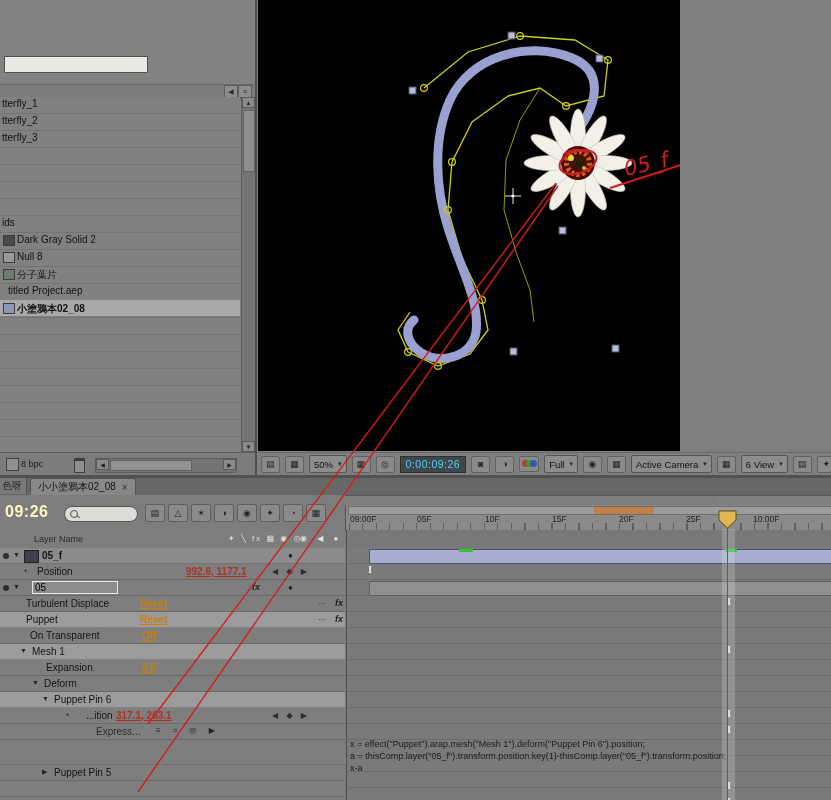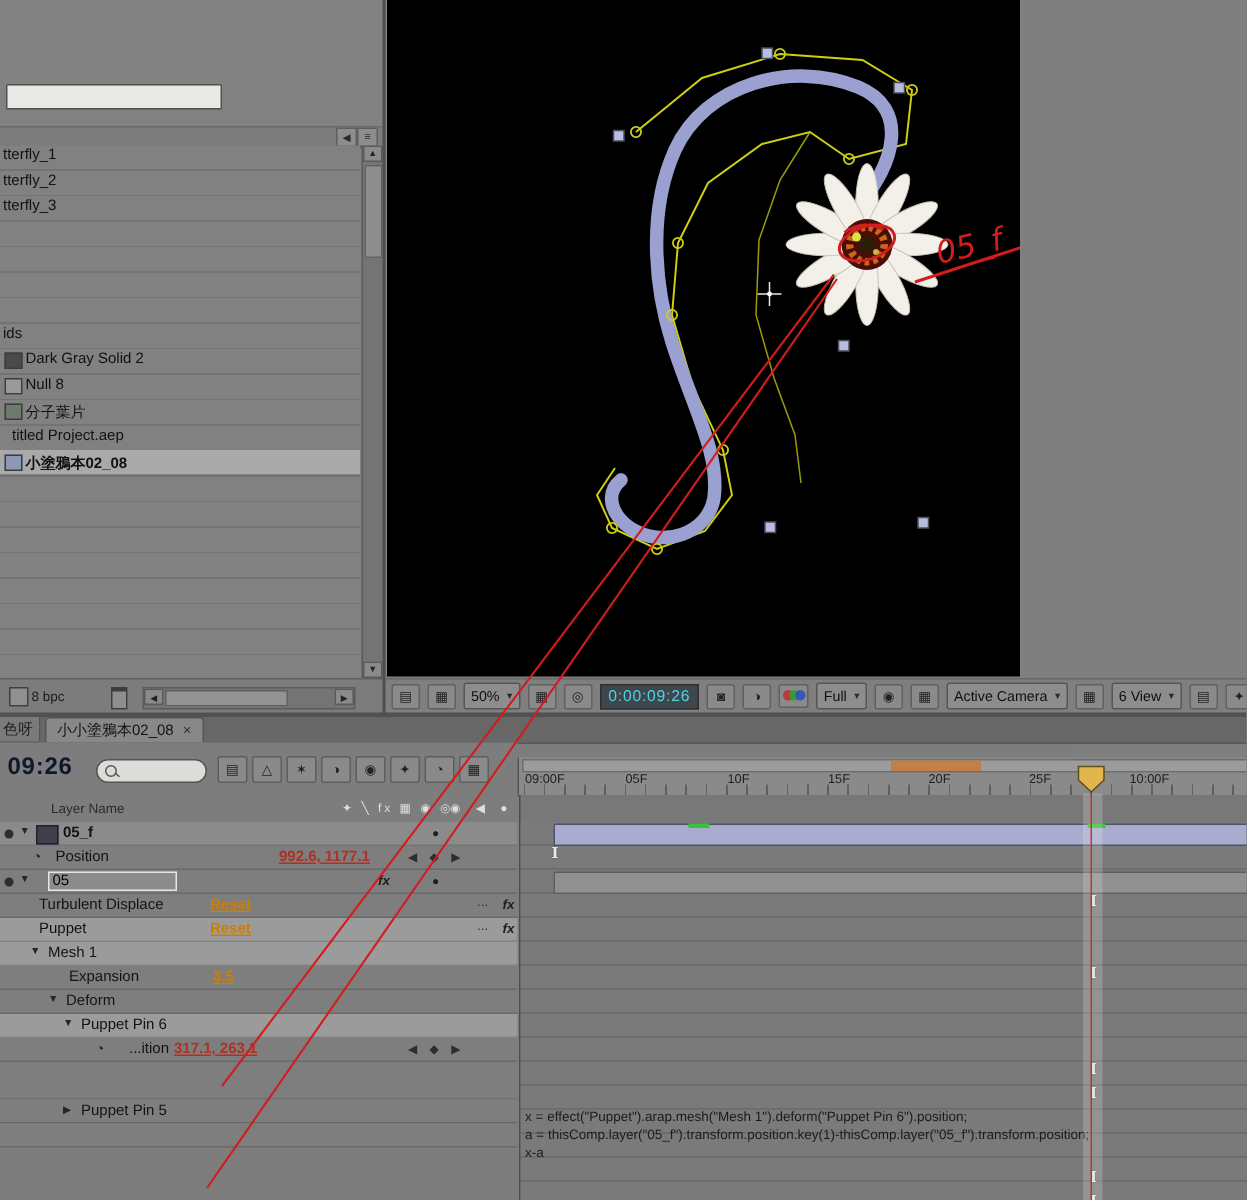--- a/index.html
+++ b/index.html
@@ -49,21 +49,21 @@
   #hdiv{left:0;top:475px;width:831px;height:3px;background:#515151;}
   
   #timeline{left:0;top:478px;width:716px;height:322px;background:#7d7d7d;}
   #tab-bar{left:0;top:0;width:831px;height:17px;background:#676767;border-bottom:1px solid #585858;}
   .tab{position:absolute;top:0;height:16px;background:#888888;border:1px solid #555;border-bottom:none;
     border-radius:3px 3px 0 0;font-size:10px;color:#111;display:flex;align-items:center;gap:6px;padding:0 7px;}
   .tab .x{color:#333;font-size:10px;}
   #tab-frag{position:absolute;left:0;top:0;height:16px;background:#7a7a7a;border-right:1px solid #555;
     font-size:10px;color:#222;display:flex;align-items:center;padding:0 4px 0 2px;}
   #tl-toolbar{left:0;top:17px;width:345px;height:35px;background:#7d7d7d;}
-  #big-tc{position:absolute;left:5px;top:8px;font-size:16px;font-weight:bold;color:#0f172a;letter-spacing:0.5px;}
+  #big-tc{position:absolute;left:5px;top:8px;font-size:16px;font-weight:bold;color:#fef9c3;letter-spacing:0.5px;}
   #tl-search{position:absolute;left:64px;top:11px;width:72px;height:14px;background:#dcdcd8;border:1px solid #555;border-radius:8px;}
   #tl-search .mag{position:absolute;left:5px;top:3px;width:6px;height:6px;border:1.4px solid #555;border-radius:50%;}
   #tl-search .mag::after{content:"";position:absolute;left:5px;top:5px;width:4px;height:1.4px;background:#555;transform:rotate(40deg);}
   #tl-icons{position:absolute;left:145px;top:9px;display:flex;gap:3px;}
   .tli{width:18px;height:16px;background:#8a8a8a;border:1px solid #5e5e5e;border-radius:2px;
     font-size:9px;color:#222;display:flex;align-items:center;justify-content:center;}
   
   #ruler{left:345px;top:27px;width:486px;height:25px;background:#8a8a8a;border-left:1px solid #525252;border-bottom:1px solid #5a5a5a;}
   #workarea{position:absolute;left:2px;top:1px;width:482px;height:7px;background:#9c9c9c;border:1px solid #6c6c6c;}
   #workarea .seg{position:absolute;left:245px;top:0;width:60px;height:7px;background:#c08048;}
@@ -358,20 +358,24 @@
       <span class="fxcol">fx</span>
     </div>
 
     <div class="row sel">
       <span class="lbl" style="left:26px">Puppet</span>
       <span class="val orange" style="left:140px">Reset</span>
       <span class="dots">...</span>
       <span class="fxcol">fx</span>
     </div>
 
+    <div class="row">
+      <span class="lbl" style="left:30px">On Transparent</span>
+      <span class="val orange" style="left:142px">Off</span>
+    </div>
 
     <div class="row sel">
       <span class="twirl" style="left:20px">▼</span>
       <span class="lbl" style="left:32px">Mesh 1</span>
     </div>
 
 
     <div class="row">
       <span class="lbl" style="left:46px">Expansion</span>
       <span class="val orange" style="left:142px">3.5</span>
@@ -387,20 +391,24 @@
       <span class="lbl" style="left:54px">Puppet Pin 6</span>
     </div>
 
     <div class="row">
       <span class="sw" style="left:64px">◔</span>
       <span class="lbl" style="left:86px">...ition</span>
       <span class="val red" style="left:116px">317.1, 263.1</span>
       <span class="nav">◀ ◆ ▶</span>
     </div>
 
+    <div class="row">
+      <span class="lbl" style="left:96px;color:#2c2c2c">Express...</span>
+      <span class="exicons">≡ ≈ ◎ ▶</span>
+    </div>
     <div id="rows-spacer"></div>
 
     <div class="row">
       <span class="twirl" style="left:42px">▶</span>
       <span class="lbl" style="left:54px">Puppet Pin 5</span>
     </div>
 
     <div class="row">
       
     </div>

